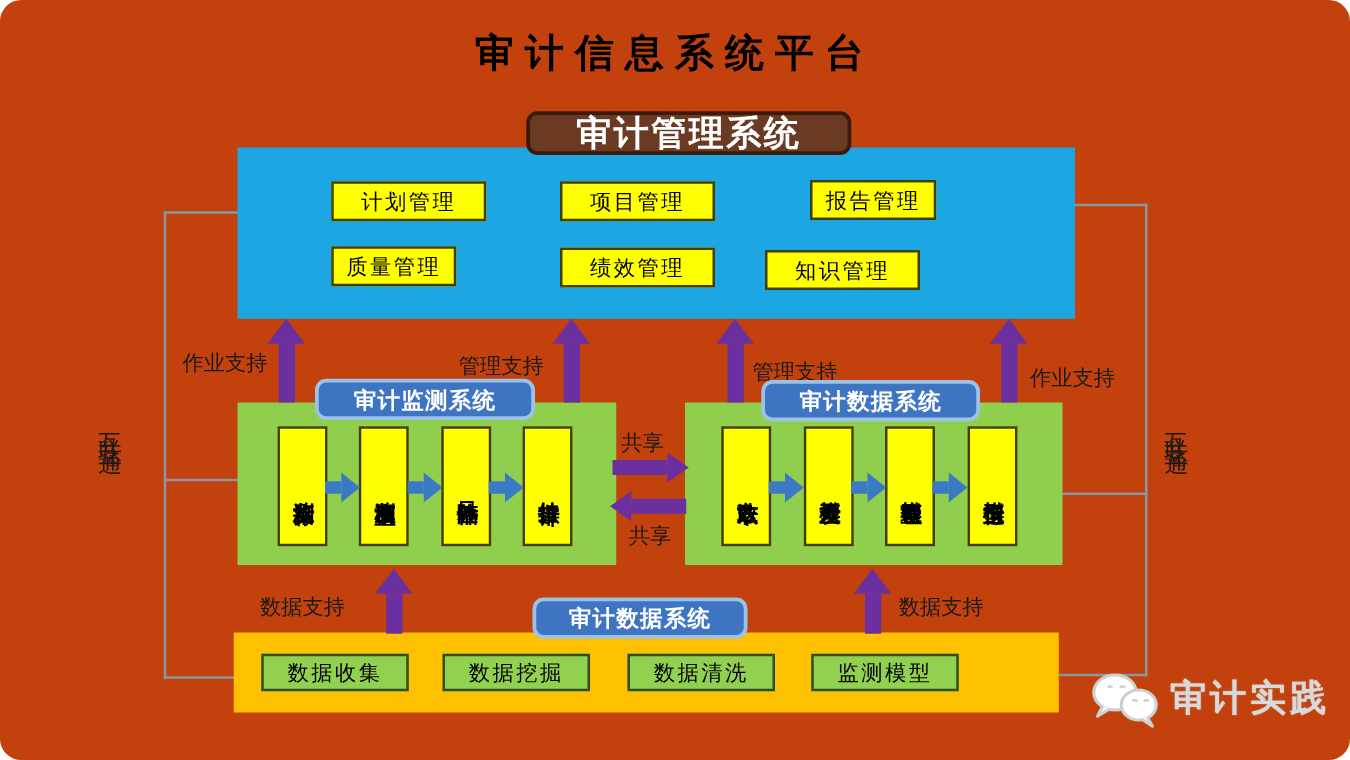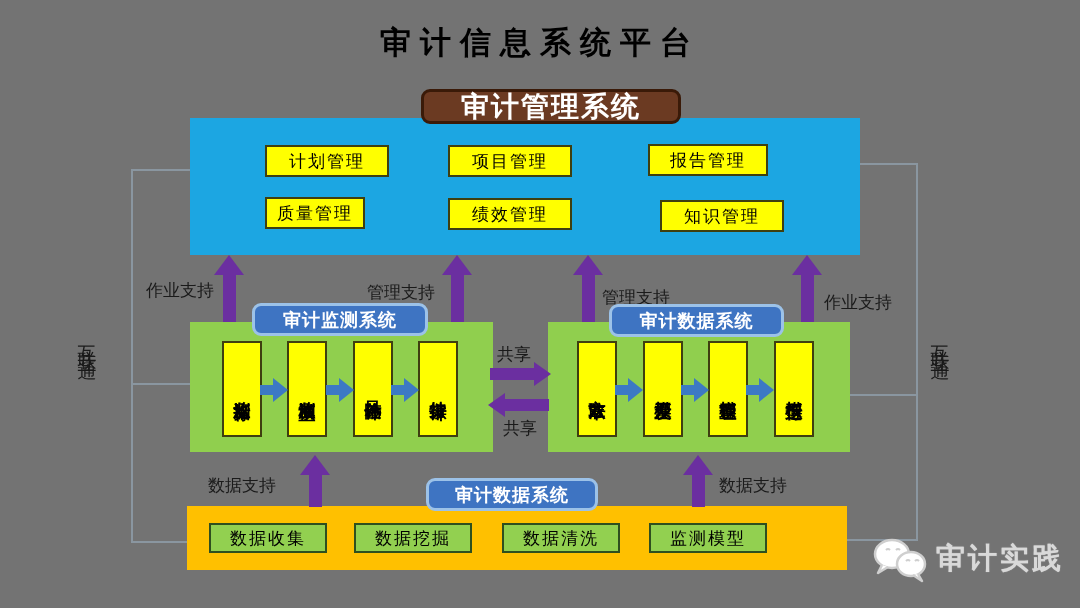--- a/index.html
+++ b/index.html
@@ -1,18 +1,18 @@
 <!DOCTYPE html>
 <html style="--panel-blue: #1CA6E2; --panel-green: #90CF4E; --panel-orange: #FFC000; --module-yellow: #FFFF00; --data-module-green: #92D050; --header-brown: #6B3A22; --header-blue: #3E74C2; --arrow-purple: #6B2FA0; --arrow-blue: #3C79C4; --line-gray: #8A96A0; --watermark-gray: #D9D9D9;"><head>
 <meta charset="utf-8">
 <style>
   html,body{margin:0;padding:0;background:#fff;}
   *{box-sizing:border-box;}
-  .stage{position:relative;width:1080px;height:608px;background:#737373;overflow:hidden;
-         font-family:"DejaVu Sans","Liberation Sans",sans-serif;color:#111;}
+  .stage{position:relative;width:1080px;height:608px;background:#c2410c;overflow:hidden;
+         font-family:"DejaVu Sans","Liberation Sans",sans-serif;color:#111;border-radius:17px;}
   .title{position:absolute;left:0;right:0;top:22px;text-align:center;font-size:31px;
          font-weight:bold;letter-spacing:9px;color:#000;font-family:"DejaVu Serif","Liberation Serif",serif;}
   .line{position:absolute;background:var(--line-gray,#8a96a0);}
   .vtext{position:absolute;writing-mode:vertical-rl;text-orientation:upright;
          font-size:19px;letter-spacing:5px;color:#1a1a1a;line-height:1;}
   .panel{position:absolute;z-index:1;}
   .hdr{position:absolute;z-index:3;display:flex;align-items:center;justify-content:center;
        color:#fff;font-weight:bold;border-radius:9px;}
   .hdr.brown{background:var(--header-brown,#6B3A22);border:3px solid #3a1a08;font-size:28px;letter-spacing:2px;margin-left:13px;}
   .hdr.blue{background:var(--header-blue,#3E74C2);border:3px solid #9cc2e8;font-size:18px;letter-spacing:1px;}
@@ -60,24 +60,24 @@
   <div class="line" style="left:847px;top:539px;width:71px;height:2px;"></div>
 
   <div class="vtext" style="left:78px;top:331px;">互联互通</div>
   <div class="vtext" style="left:931px;top:331px;">互联互通</div>
 
   <div class="panel" style="left:190px;top:118px;width:670px;height:137px;background:var(--panel-blue,#1CA6E2);"></div>
   <div class="hdr brown" style="left:408px;top:89px;width:260px;height:35px;">审计管理系统</div>
 
   <div class="ybox" style="left:448px;top:145px;width:124px;height:32px;">项目管理</div>
   <div class="ybox" style="left:265px;top:145px;width:124px;height:32px;">计划管理</div>
-  <div class="ybox" style="left:648px;top:144px;width:120px;height:32px;text-align:right;">报告管理</div>
+  <div class="ybox" style="left:648px;top:144px;width:101px;height:32px;text-align:right;">报告管理</div>
   <div class="ybox" style="left:265px;top:197px;width:100px;height:32px;">质量管理</div>
   <div class="ybox" style="left:448px;top:198px;width:124px;height:32px;">绩效管理</div>
-  <div class="ybox" style="left:660px;top:200px;width:124px;height:32px;">知识管理</div>
+  <div class="ybox" style="left:612px;top:200px;width:124px;height:32px;">知识管理</div>
 
   <div class="pup" style="left:214px;top:255px;height:67px;">
       <div class="head"></div>
       <div class="shaft"></div>
     </div>
   <div class="pup" style="left:442px;top:255px;height:67px;">
       <div class="head"></div>
       <div class="shaft"></div>
     </div>
   <div class="pup" style="left:573px;top:255px;height:67px;">

